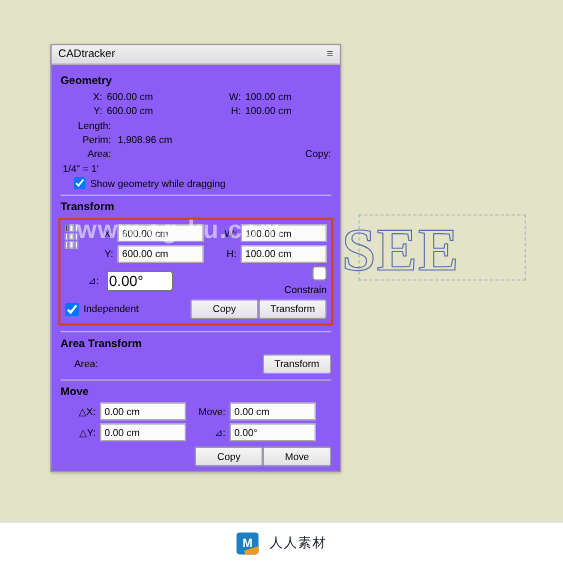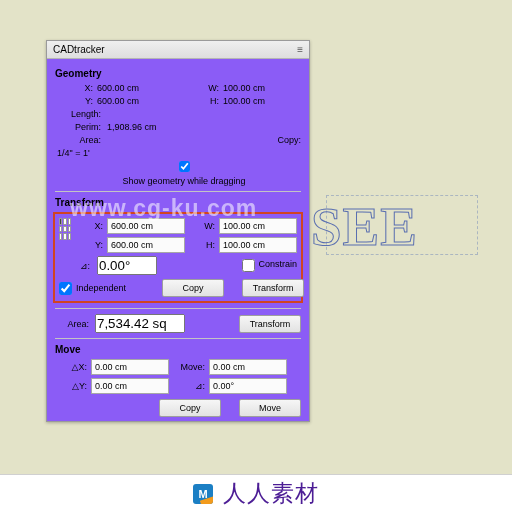--- a/index.html
+++ b/index.html
@@ -77,21 +77,20 @@
 
   .section-heading {
     font-weight: bold;
     font-size: 10px;
     margin: 3px 0 4px 0;
   }
 
   .chk {
     display: flex; align-items: center; gap: 4px;
     margin: 3px 0 3px 12px;
-    flex-direction: column;
   }
   .chk input { width: 11px; height: 11px; }
 
   hr.sep {
     border: none; border-top: 1px solid #c4c4c4;
     margin: 5px 0;
   }
 
   .ref-grid {
     width: 22px; height: 22px;
@@ -140,25 +139,25 @@
   }
 
   .angle-row {
     display: flex; align-items: center; gap: 4px;
     margin-top: 3px;
   }
   .angle-icon {
     width: 16px; text-align: center;
   }
   .constrain {
-    display: flex; align-items: flex-start; gap: 3px; margin-left: auto;
+    display: flex; align-items: flex-end; gap: 3px; margin-left: auto; flex-direction: column;
   }
 
   .ind-row {
-    display: flex; align-items: center; gap: 18px;
+    display: flex; align-items: center; gap: 0;
     margin-top: 4px;
   }
   .ind-row .spacer { flex: 1; }
 
   .geom-block {
     display: grid;
     grid-template-columns: 34px 90px 28px 90px;
     gap: 3px 4px;
     align-items: center;
     margin-left: 4px;
@@ -202,21 +201,21 @@
     position: relative;
     overflow: hidden;
   }
   .brand-badge::after {
     content: "";
     position: absolute; bottom: -4px; right: -4px;
     width: 16px; height: 10px;
     background: #f29b1d;
     transform: rotate(-18deg);
   }
-  .brand-text { font-size: 23px; color: #4c1d95; letter-spacing: 1px; }
+  .brand-text { font-size: 12px; color: #0f172a; letter-spacing: 1px; }
 </style>
 </head>
 <body>
 
 <div class="canvas-area">
   <div class="see-sel"></div>
   <div class="see-art">SEE</div>
 </div>
 
 <div class="watermark">www.cg-ku.com</div>
@@ -308,23 +307,23 @@
           <span>Independent</span>
         </label>
         <span class="spacer"></span>
         <button class="btn">Copy</button>
         <button class="btn">Transform</button>
       </div>
     </div>
 
     <hr class="sep">
 
+    <div class="section-heading">Area Transform</div>
     <div class="area-row">
       <span style="width:34px;text-align:right">Area:</span>
-      <input class="val-input" style="width: 90px;" value="7,534.42 sq">
       <span class="spacer"></span>
       <button class="btn">Transform</button>
     </div>
 
     <hr class="sep">
 
     <div class="section-heading">Move</div>
     <div class="pair-block" style="grid-template-columns:32px 78px 32px 78px;">
       <div class="pl">△X:</div>
       <input value="0.00 cm" style="">

